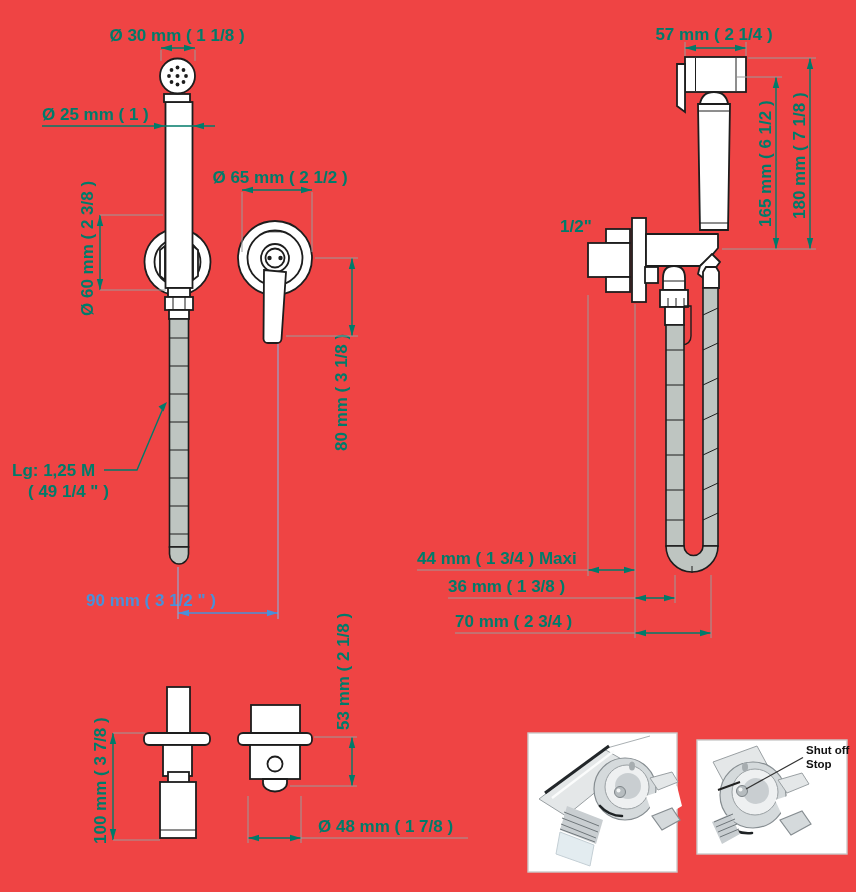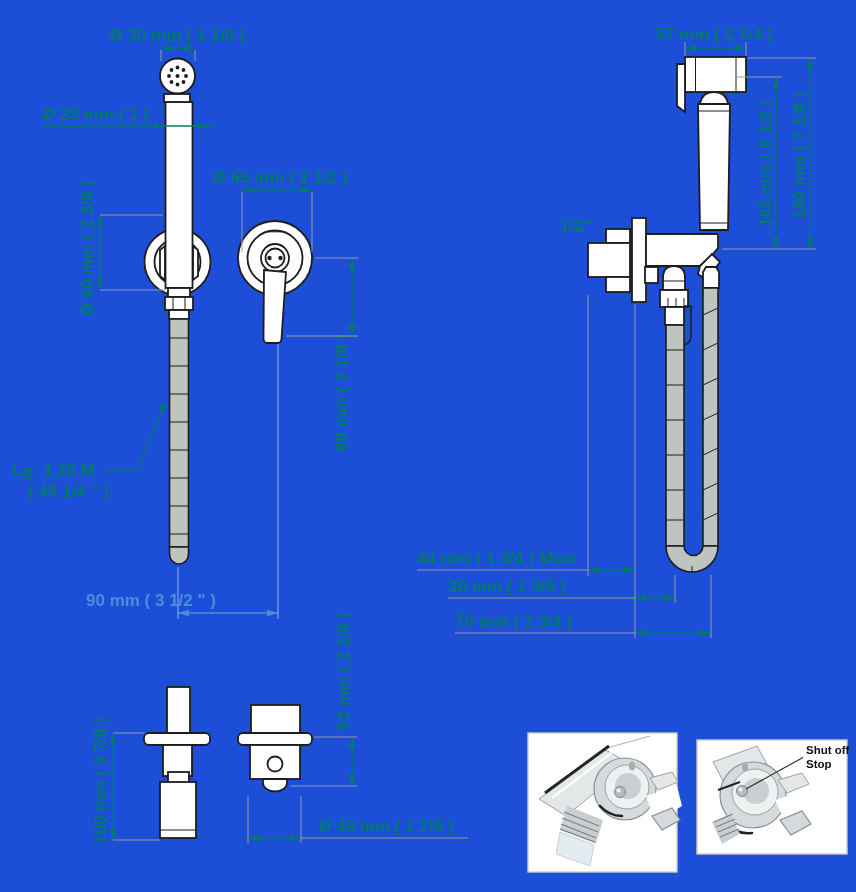--- a/index.html
+++ b/index.html
@@ -1,16 +1,16 @@
 <!DOCTYPE html>
 <html style="--dim: #007B6A; --dimb: #4A90D9; --ink: #1D1D1D; --hose: #BEC5C1;"><head>
 <meta charset="utf-8">
 <style>
   html,body{margin:0;padding:0;background:#ffffff;}
-  .canvas{position:relative;width:856px;height:892px;background:#1d4ed8;overflow:hidden;
+  .canvas{position:relative;width:856px;height:892px;background:#ef4444;overflow:hidden;
           font-family:"Liberation Sans",sans-serif;}
   svg{display:block}
   .ink{stroke:var(--ink,#1d1d1d);fill:#fff;stroke-width:1.8}
   .inkn{stroke:var(--ink,#1d1d1d);fill:none;stroke-width:1.4}
   .dot{fill:var(--ink,#1d1d1d);stroke:none}
   .hose{fill:var(--hose,#bec5c1);stroke:var(--ink,#1d1d1d);stroke-width:1.6}
   .tick{stroke:var(--ink,#1d1d1d);stroke-width:1;fill:none}
   .dim{stroke:var(--dim,#007b6a);stroke-width:1.4;fill:none}
   .arr{fill:var(--dim,#007b6a);stroke:none}
   .dimb{stroke:var(--dimb,#4a90d9);stroke-width:1.5;fill:none}

